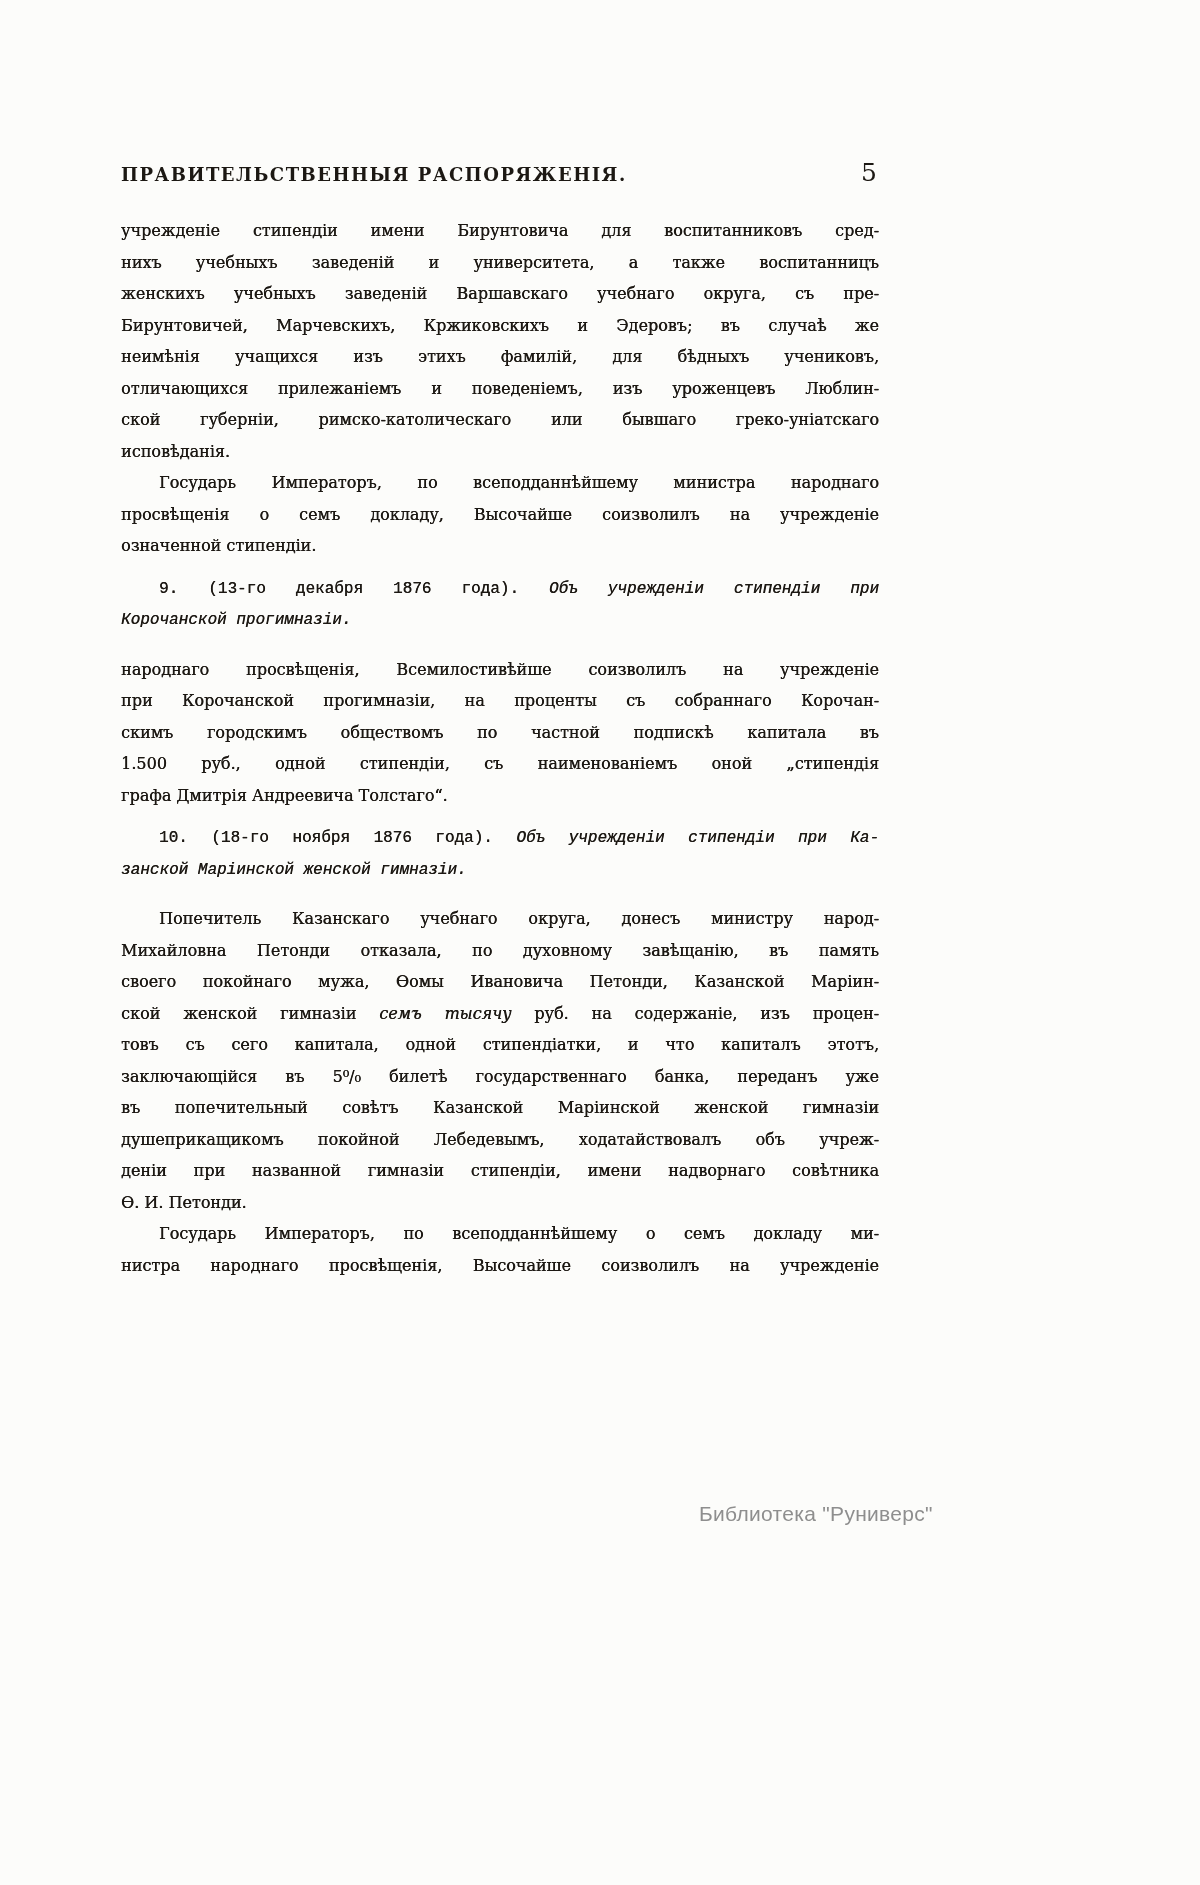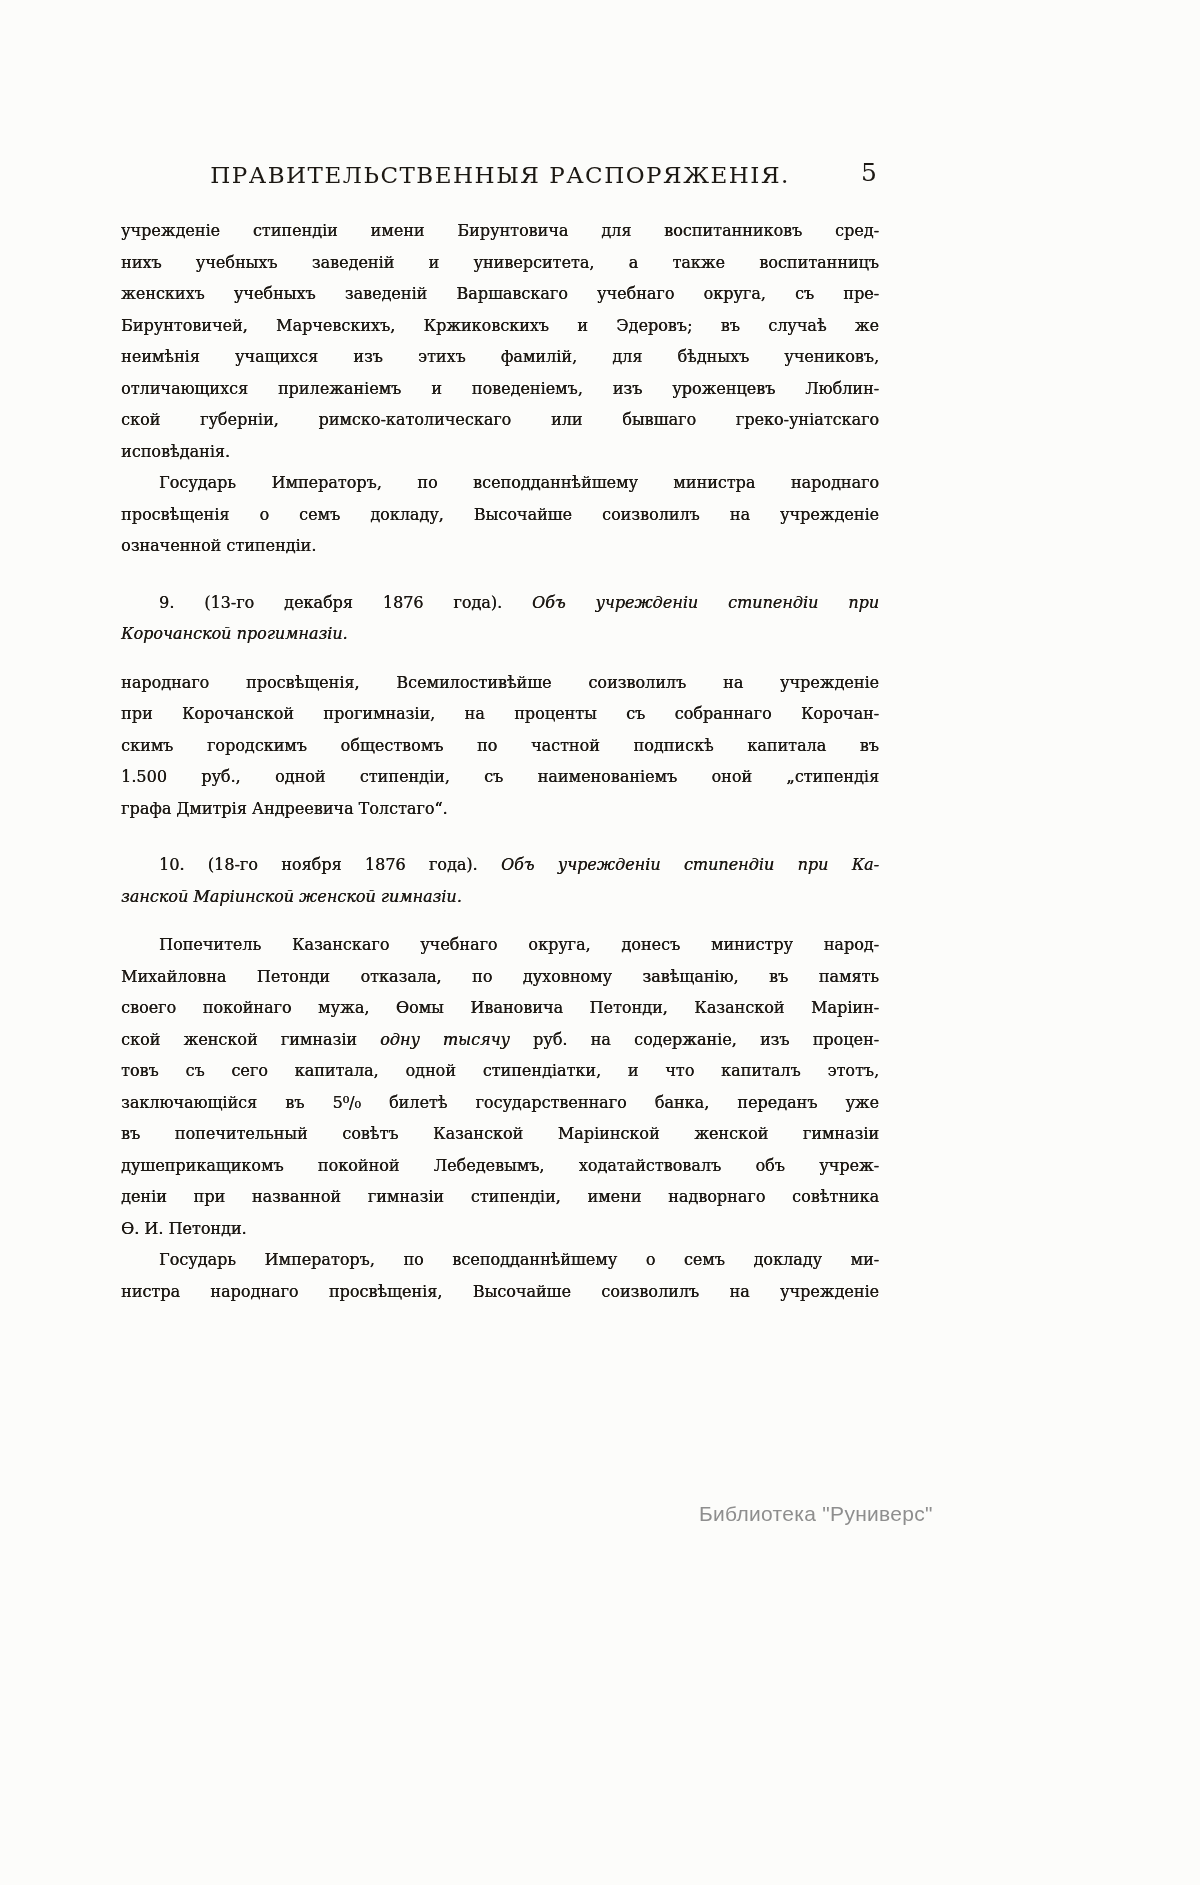--- a/index.html
+++ b/index.html
@@ -18,36 +18,36 @@
 
   .content {
     position: absolute;
     left: 121px;
     top: 162px;
     width: 758px;
   }
 
   .header { position: relative; height: 26px; margin-bottom: 27px; }
   .header-title {
-    text-align: center;
-    font-weight: 400;
-    font-size: 23px;
+    text-align: left;
+    font-weight: 700;
+    font-size: 18px;
     letter-spacing: 1.5px;
     line-height: 26px;
   }
   .page-num {
     position: absolute;
     right: 2px;
     top: -2px;
     font-size: 25px;
     line-height: 26px;
   }
 
   .block { margin: 0; }
-  .block.heading { margin-top: 25px; margin-bottom: 17px; }
+  .block.heading { margin-top: 12px; margin-bottom: 17px; font-family: Liberation Mono, monospace; }
 
   .tline {
     font-size: 16px;
     line-height: 31.5px;
     min-height: 31.5px;
     text-align: justify;
     text-align-last: justify;
     word-spacing: -1.5px;
     text-shadow: 0.3px 0 currentColor;
   }
@@ -105,21 +105,21 @@
           <div class="tline last"><span>графа Дмитрія Андреевича Толстаго“.</span></div>
         </div>
         <div class="block heading">
           <div class="tline indent"><span>10. (18-го ноября 1876 года). </span><span class="it">Объ учрежденіи стипендіи при Ка-</span></div>
           <div class="tline last"><span class="it">занской Маріинской женской гимназіи.</span></div>
         </div>
         <div class="block paragraph">
           <div class="tline indent"><span>Попечитель Казанскаго учебнаго округа, донесъ министру народ-</span></div>
           <div class="tline"><span>Михайловна Петонди отказала, по духовному завѣщанію, въ память</span></div>
           <div class="tline"><span>своего покойнаго мужа, Ѳомы Ивановича Петонди, Казанской Маріин-</span></div>
-          <div class="tline"><span>ской женской гимназіи </span><span class="it">одну тысячу</span><span> руб. на содержаніе, изъ процен-</span></div>
+          <div class="tline"><span>ской женской гимназіи </span><span class="it">семъ тысячу</span><span> руб. на содержаніе, изъ процен-</span></div>
           <div class="tline"><span>товъ съ сего капитала, одной стипендіатки, и что капиталъ этотъ,</span></div>
           <div class="tline"><span>заключающійся въ 5⁰/₀ билетѣ государственнаго банка, переданъ уже</span></div>
           <div class="tline"><span>въ попечительный совѣтъ Казанской Маріинской женской гимназіи</span></div>
           <div class="tline"><span>душеприкащикомъ покойной Лебедевымъ, ходатайствовалъ объ учреж-</span></div>
           <div class="tline"><span>деніи при названной гимназіи стипендіи, имени надворнаго совѣтника</span></div>
           <div class="tline last"><span>Ѳ. И. Петонди.</span></div>
         </div>
         <div class="block paragraph">
           <div class="tline indent"><span>Государь Императоръ, по всеподданнѣйшему о семъ докладу ми-</span></div>
           <div class="tline"><span>нистра народнаго просвѣщенія, Высочайше соизволилъ на учрежденіе</span></div>

